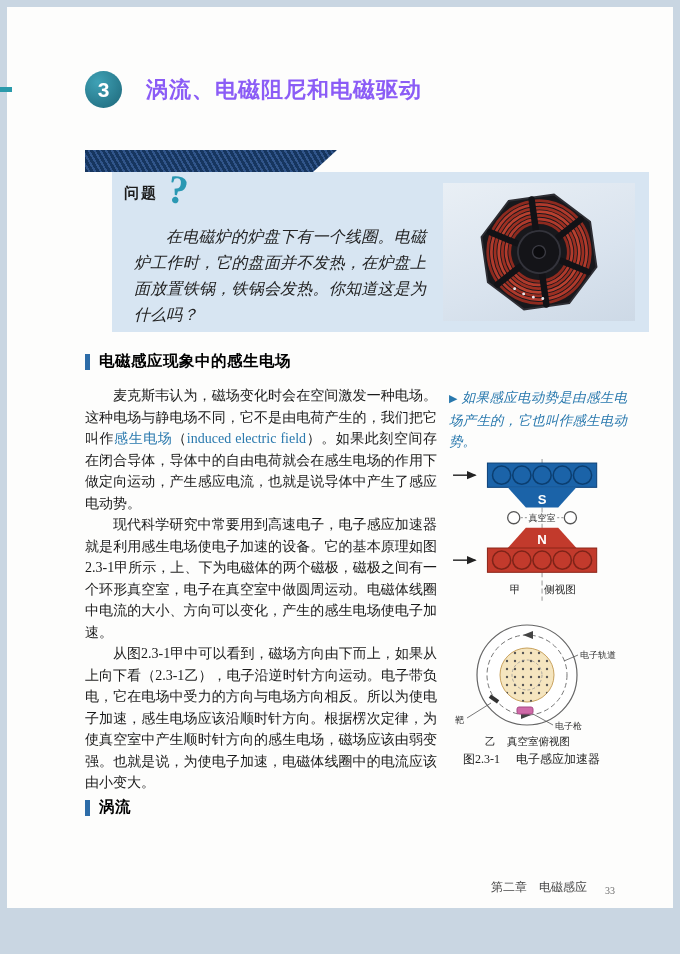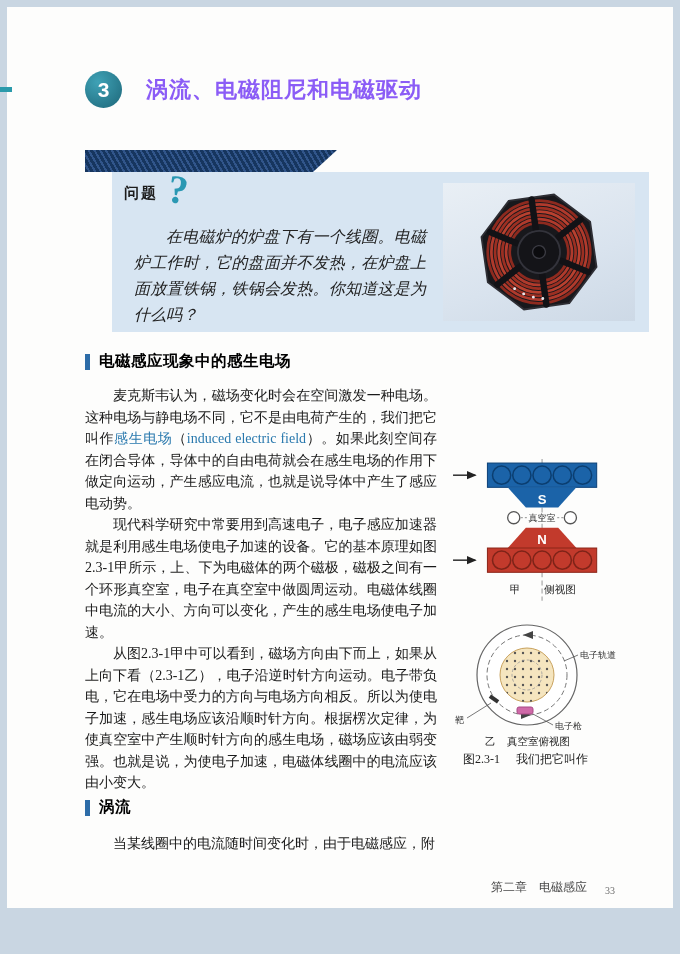--- a/index.html
+++ b/index.html
@@ -157,20 +157,23 @@
     <span class="sec-bar"></span>
     <span class="sec-title">电磁感应现象中的感生电场</span>
   </div>
 
   <div class="main-col">
     <p><span>麦克斯韦认为，磁场变化时会在空间激发一种电场。这种电场与静电场不同，它不是由电荷产生的，我们把它叫作</span><span class="hl">感生电场</span><span>（</span><span class="en">induced electric field</span><span>）。如果此刻空间存在闭合导体，导体中的自由电荷就会在感生电场的作用下做定向运动，产生感应电流，也就是说导体中产生了感应电动势。</span></p>
     <p>现代科学研究中常要用到高速电子，电子感应加速器就是利用感生电场使电子加速的设备。它的基本原理如图2.3-1甲所示，上、下为电磁体的两个磁极，磁极之间有一个环形真空室，电子在真空室中做圆周运动。电磁体线圈中电流的大小、方向可以变化，产生的感生电场使电子加速。</p>
     <p>从图2.3-1甲中可以看到，磁场方向由下而上，如果从上向下看（2.3-1乙），电子沿逆时针方向运动。电子带负电，它在电场中受力的方向与电场方向相反。所以为使电子加速，感生电场应该沿顺时针方向。根据楞次定律，为使真空室中产生顺时针方向的感生电场，磁场应该由弱变强。也就是说，为使电子加速，电磁体线圈中的电流应该由小变大。</p>
   </div>
 
+  <div class="side-note">
+    <span class="note-arrow">▶</span><span>如果感应电动势是由感生电场产生的，它也叫作感生电动势。</span>
+  </div>
 
   <svg class="fig-side" viewBox="0 0 170 158">
     <defs>
       <marker id="mArr" markerWidth="8" markerHeight="8" refX="6" refY="3" orient="auto">
         <path d="M0,0 L7,3 L0,6 Z" fill="#222"></path>
       </marker>
     </defs>
     <line x1="90" y1="0" x2="90" y2="140" stroke="#999" stroke-width="1" stroke-dasharray="5 3"></line>
     <line x1="2" y1="16" x2="24" y2="16" stroke="#222" stroke-width="1.4" marker-end="url(#mArr)"></line>
     <line x1="2" y1="100" x2="24" y2="100" stroke="#222" stroke-width="1.4" marker-end="url(#mArr)"></line>
@@ -222,26 +225,25 @@
     <rect x="70" y="90" width="16" height="7" rx="2" fill="#cf6aa8" stroke="#a84b86"></rect>
     <line x1="86" y1="97" x2="106" y2="108" stroke="#555" stroke-width="0.8"></line>
     <text x="108" y="112" class="fig-label">电子枪</text>
     <line x1="117" y1="44" x2="131" y2="38" stroke="#555" stroke-width="0.8"></line>
     <text x="133" y="41" class="fig-label">电子轨道</text>
     <text x="38" y="128" class="fig-label-lg">乙</text>
     <text x="60" y="128" class="fig-label-lg">真空室俯视图</text>
   </svg>
 
   <div class="fig-caption">
-    <span class="cap-label">图2.3-1</span><span>我们把它叫作</span>
+    <span class="cap-label">图2.3-1</span><span>电子感应加速器</span>
   </div>
 
   <div class="sec-heading sec2">
     <span class="sec-bar"></span>
     <span class="sec-title">涡流</span>
   </div>
-  <p class="eddy-para">当某线圈中的电流随时间变化时，由于电磁感应，附</p>
 
   <div class="page-footer">
     <span>第二章　电磁感应</span>
     <span class="page-num">33</span>
   </div>
 </div>
 
 </body></html>

